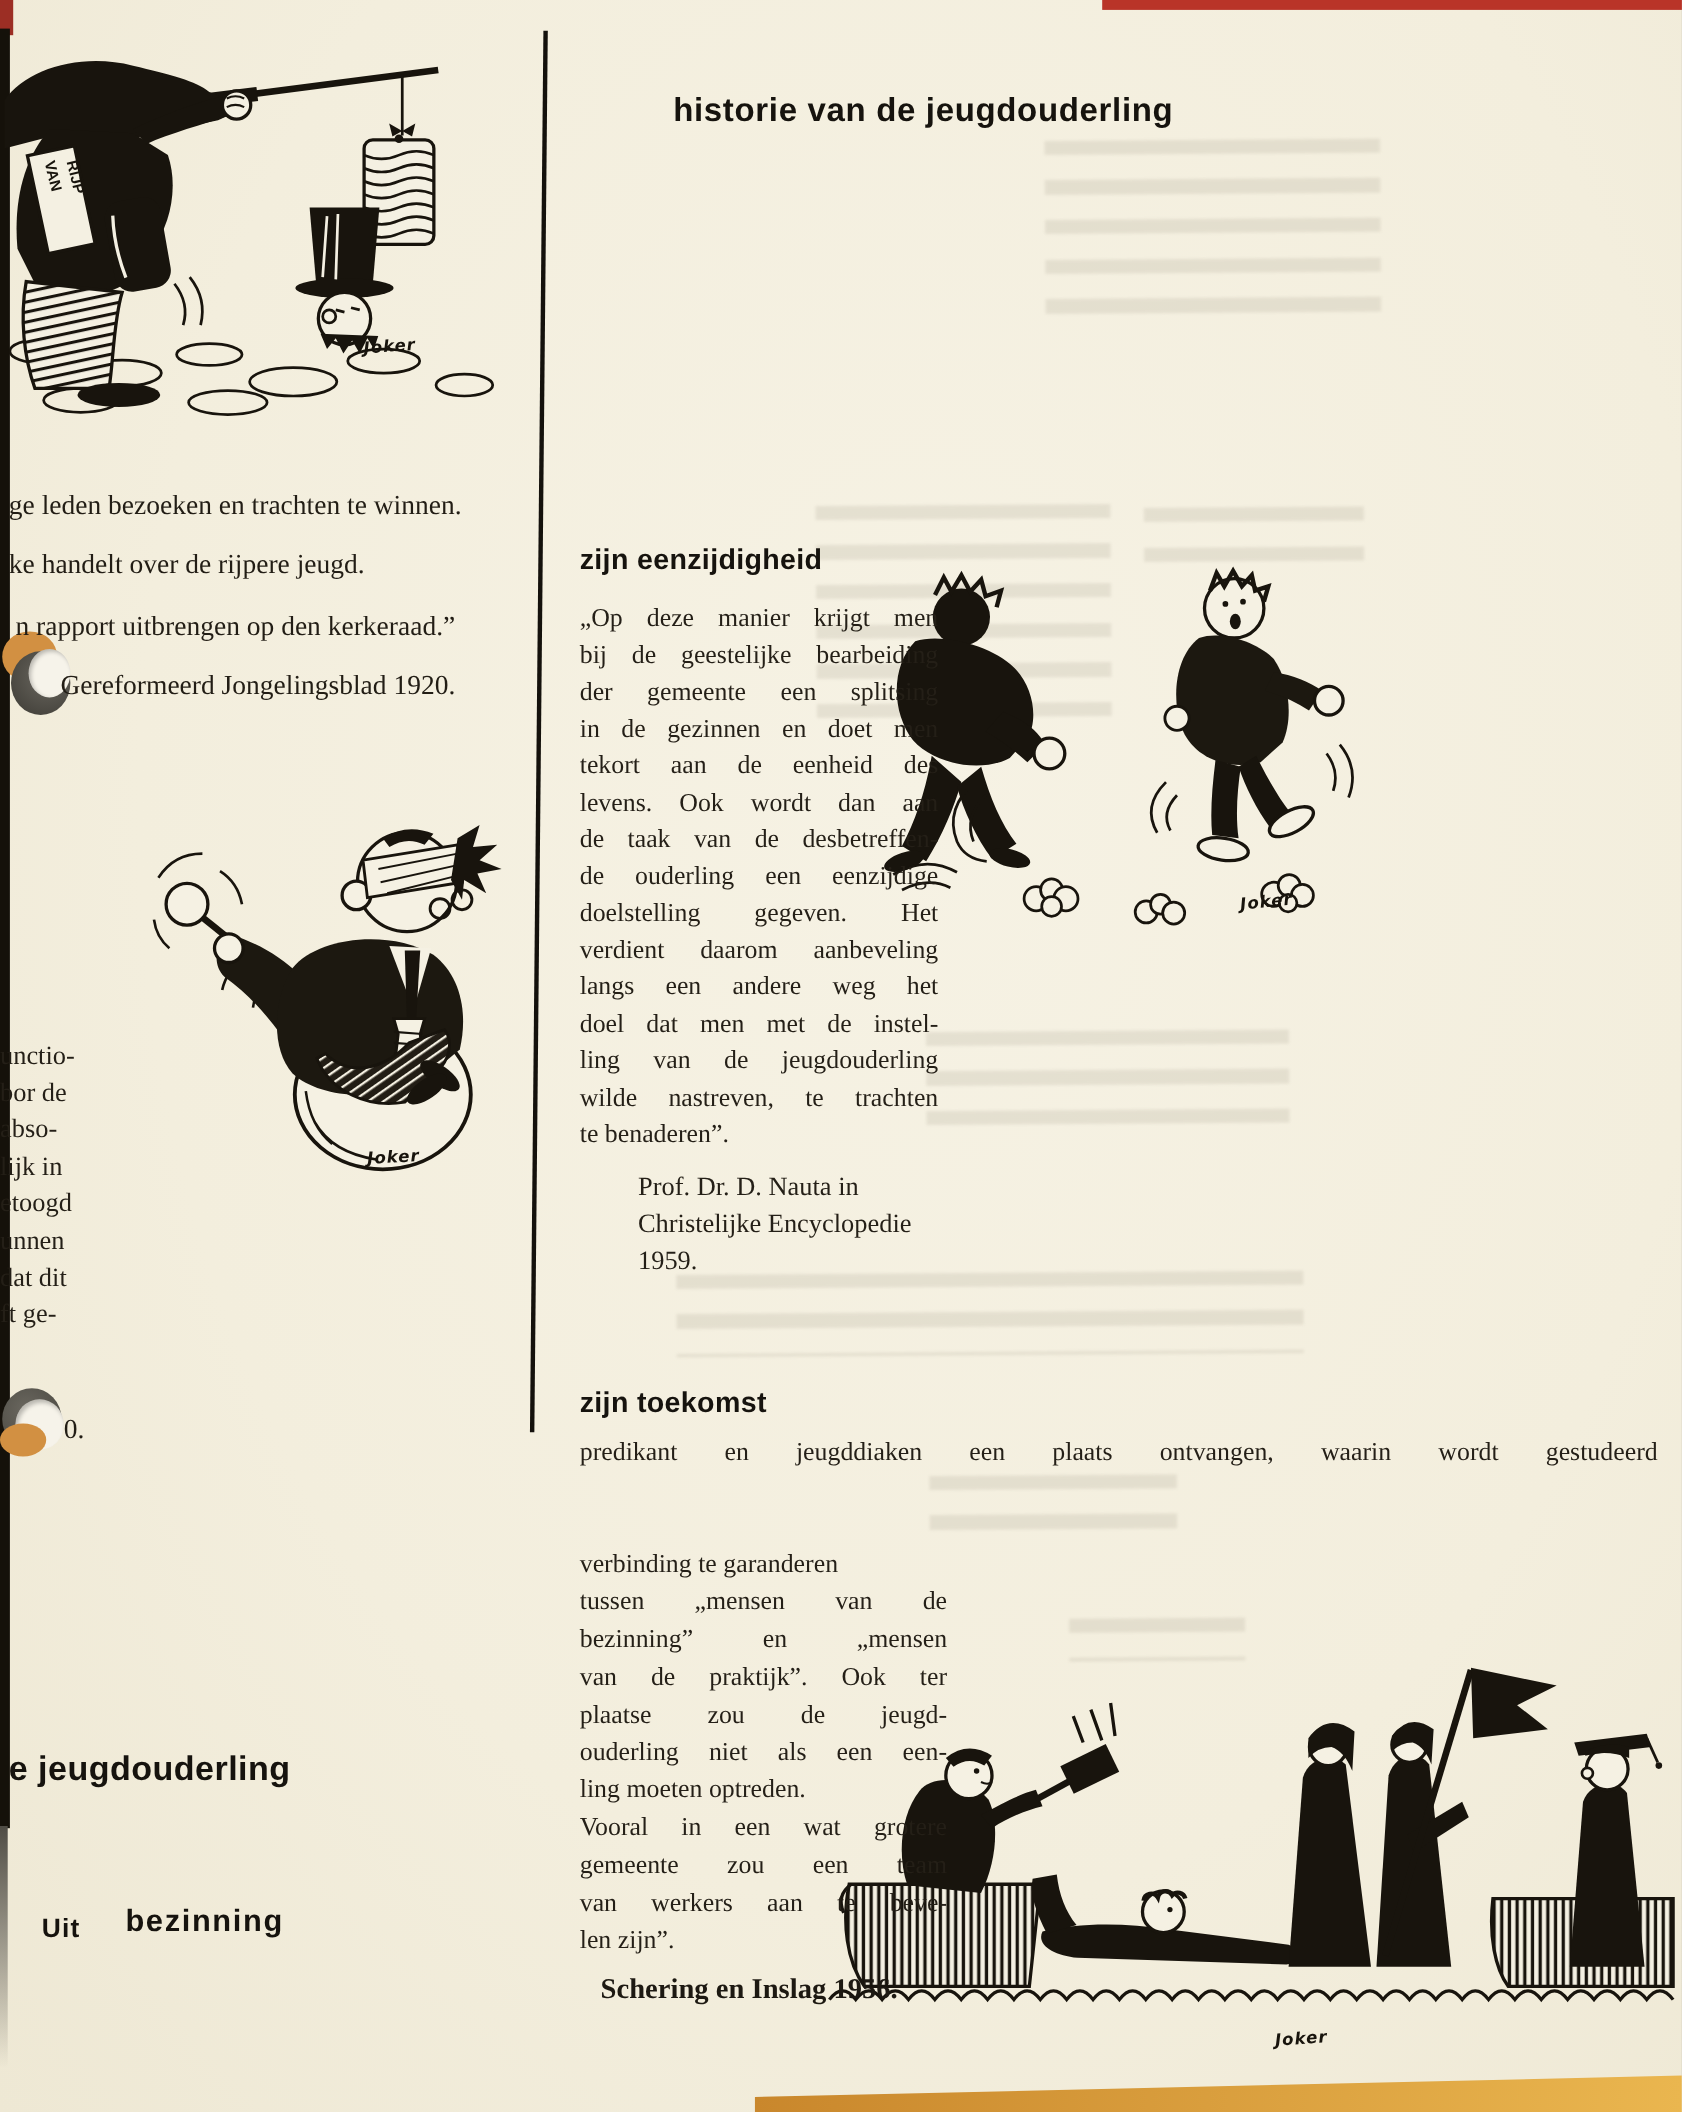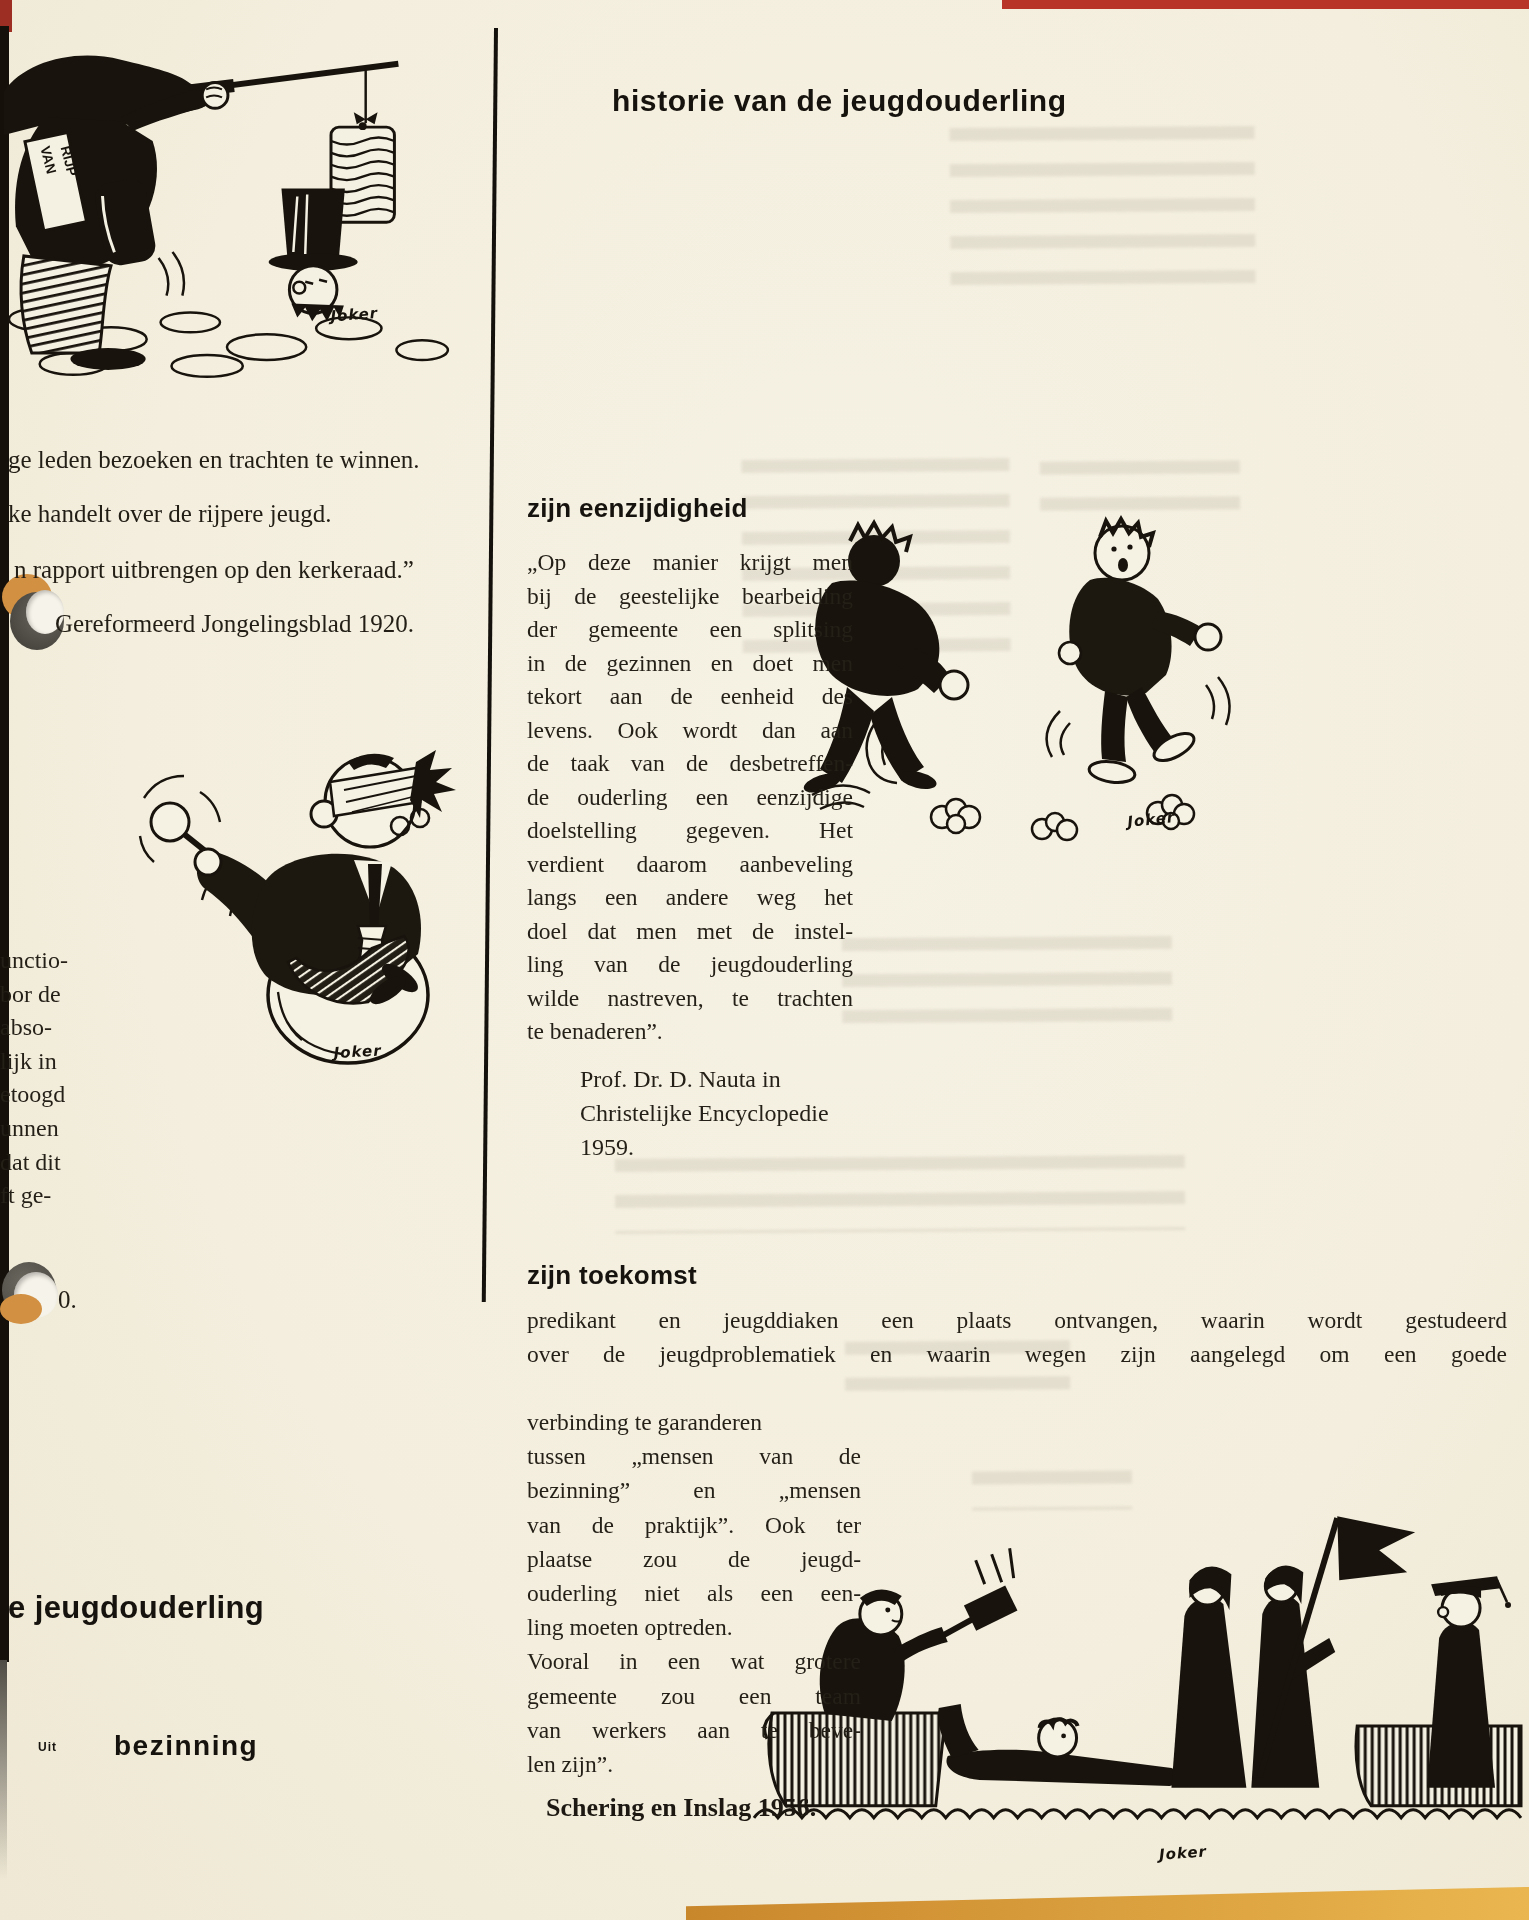--- a/index.html
+++ b/index.html
@@ -34,21 +34,21 @@
   .h1-paper{left:26px;top:590px;width:38px;height:44px;background:#f6f3ea;box-shadow:inset 2px 2px 4px rgba(0,0,0,.25);}
   .h2-gray{left:2px;top:1262px;width:54px;height:56px;background:radial-gradient(circle at 40% 35%,#6a675f,#45433c);}
   .h2-orange{left:0px;top:1294px;width:42px;height:30px;background:#d29042;}
   .h2-paper{left:14px;top:1272px;width:44px;height:46px;background:#f6f3ea;box-shadow:inset 2px 3px 4px rgba(0,0,0,.25);}
   
   .hsans{position:absolute;font-family:"Liberation Sans",sans-serif;font-weight:bold;color:#16130e;white-space:nowrap;}
   .main-heading{left:612px;top:84px;font-size:30px;letter-spacing:.6px;}
   .h-een{left:527px;top:493px;font-size:26px;letter-spacing:.3px;}
   .h-toe{left:527px;top:1260px;font-size:26px;letter-spacing:.3px;}
   .h-bottom{left:8px;top:1590px;font-size:31px;letter-spacing:.4px;}
-  .uit{left:38px;top:1740px;font-size:12px;letter-spacing:1px;}
+  .uit{left:38px;top:1740px;font-size:24px;letter-spacing:1px;}
   .gaandeweg{left:114px;top:1730px;font-size:28px;letter-spacing:1.5px;}
   .frag{position:absolute;font-size:25px;white-space:nowrap;color:#221d15;}
   .f1{left:8px;top:446px;}
   .f2{left:8px;top:500px;}
   .f3{left:14px;top:556px;}
   .f4{left:55px;top:610px;}
   .fzero{left:58px;top:1286px;}
   .para{position:absolute;color:#241f17;}
   .para .ln{text-align:justify;text-align-last:justify;}
   .para .ln.nj{text-align:left;text-align-last:left;}
@@ -344,21 +344,20 @@
     </div>
   <div class="para noJ p-een-attr">
       <div class="ln">Prof. Dr. D. Nauta in</div>
       <div class="ln">Christelijke Encyclopedie</div>
       <div class="ln">1959.</div>
     </div>
 
   <div class="hsans h-toe">zijn toekomst</div>
   <div class="para p-toe-wide">
       <div class="ln">predikant en jeugddiaken een plaats ontvangen, waarin wordt gestudeerd</div>
-      <div class="ln">over de jeugdproblematiek en waarin wegen zijn aangelegd om een goede</div>
     </div>
   <div class="para p-toe-narrow">
       <div class="ln nj">verbinding te garanderen</div>
       <div class="ln">tussen „mensen van de</div>
       <div class="ln">bezinning” en „mensen</div>
       <div class="ln">van de praktijk”. Ook ter</div>
       <div class="ln">plaatse zou de jeugd-</div>
       <div class="ln">ouderling niet als een een-</div>
       <div class="ln nj">ling moeten optreden.</div>
       <div class="ln">Vooral in een wat grotere</div>

